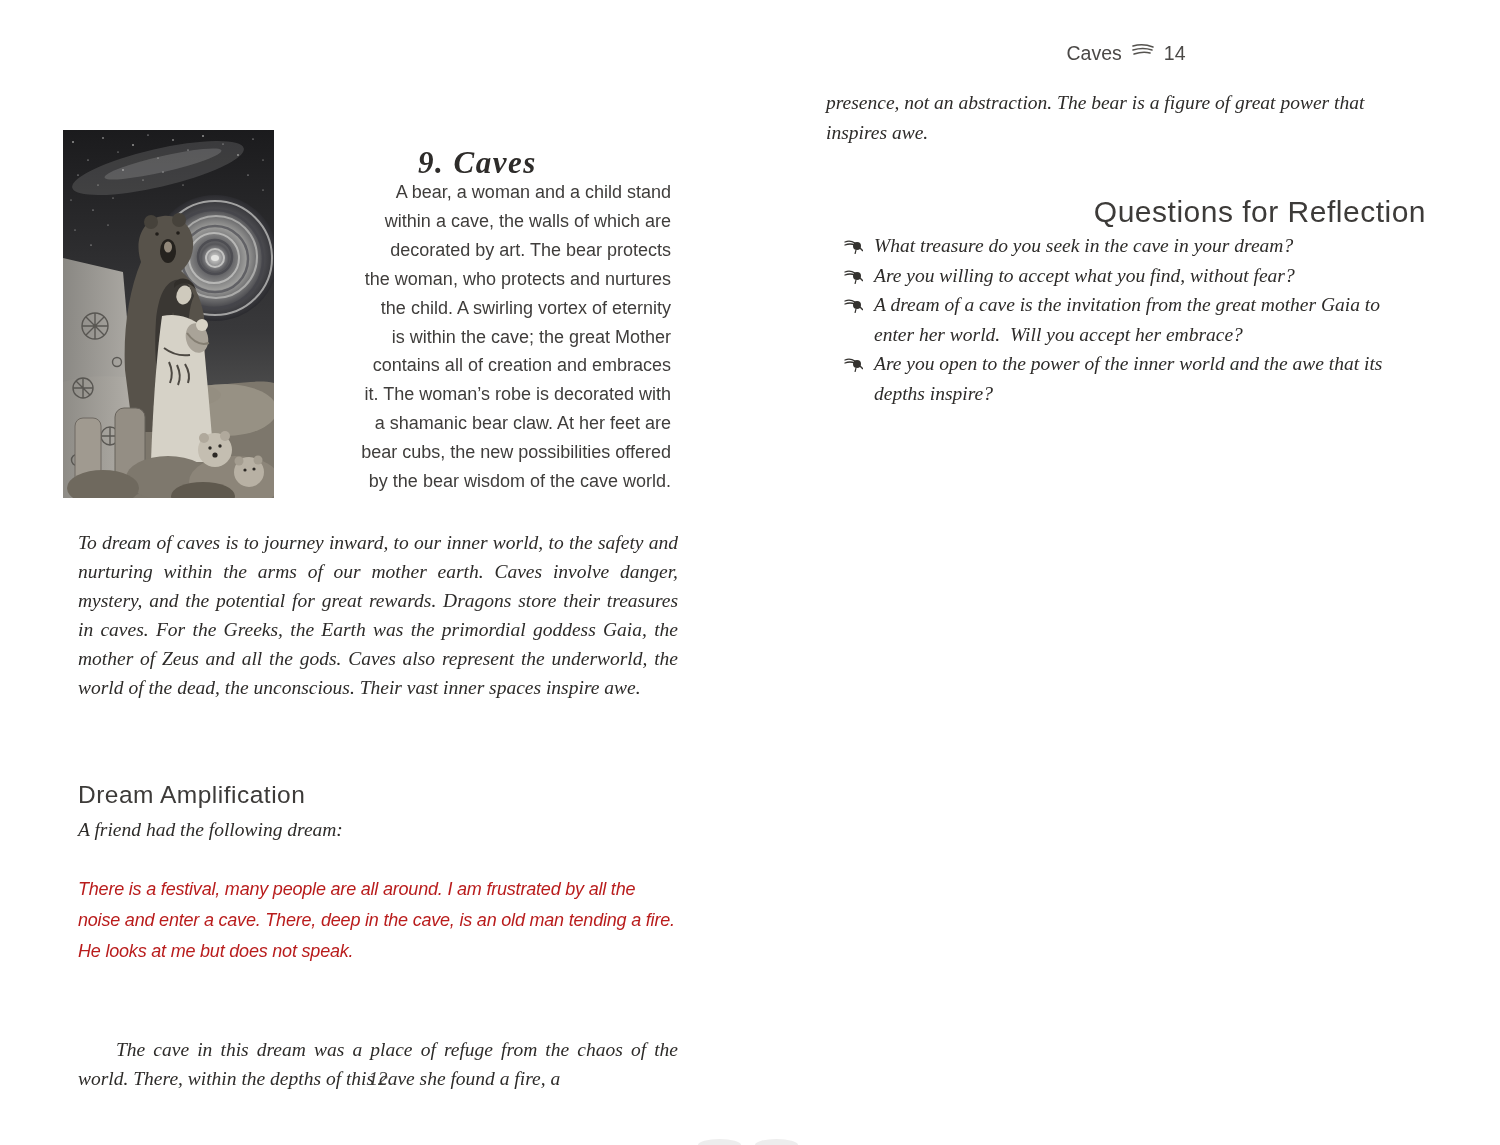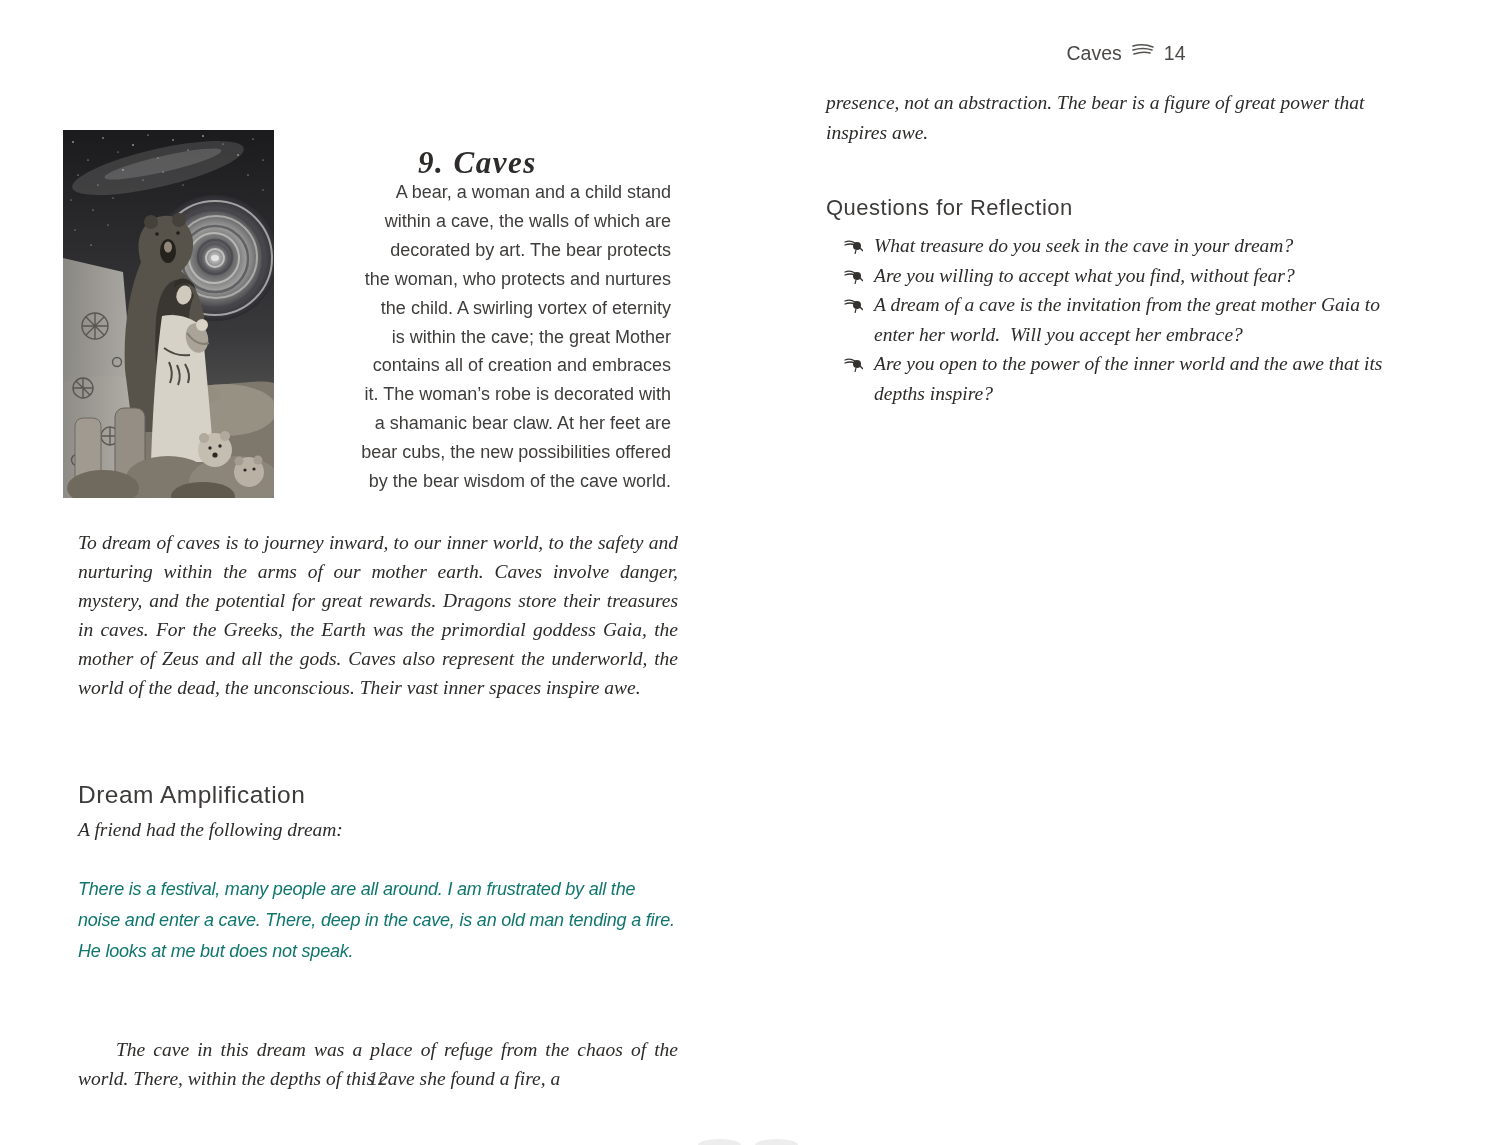--- a/index.html
+++ b/index.html
@@ -24,41 +24,41 @@
 
   .section-heading { position:absolute; left:78px; top:781px; width:600px;
     text-align:left; font-family:"Liberation Sans", sans-serif; font-weight:300;
     font-size:24.5px; letter-spacing:.5px; color:#3d3b39; }
 
   .section-intro { position:absolute; left:78px; top:819px; width:600px;
     font-size:19.5px; color:#2d2b29; }
 
   .dream-narrative { position:absolute; left:78px; top:874px; width:604px;
     font-family:"Liberation Sans", sans-serif; font-style:italic; font-weight:300;
-    font-size:18px; letter-spacing:-.2px; line-height:31px; color:#0f766e; }
+    font-size:18px; letter-spacing:-.2px; line-height:31px; color:#b91c1c; }
 
   .closing-paragraph { position:absolute; left:78px; top:992px; width:600px;
     text-align:justify; text-indent:38px; font-size:19.5px; line-height:28.9px; color:#2d2b29;margin-top:44px; }
 
   .left-page-number { position:absolute; left:78px; top:1068px; width:600px;
     text-align:center; font-size:19px; color:#3a3836; }
 
   
   .running-header { position:absolute; left:826px; top:42px; width:600px;
     display:flex; justify-content:center; align-items:flex-start; gap:9px;
     font-family:"Liberation Sans", sans-serif; font-weight:300;
     font-size:19.5px; color:#4b4947; }
   .running-header .wing { width:24px; height:14px; }
 
   .continuation-paragraph { position:absolute; left:826px; top:88px; width:600px;
     font-size:19.5px; line-height:29.5px; color:#2d2b29; }
 
   .questions-heading { position:absolute; left:826px; top:195px; width:600px;
-    text-align:left; font-family:"Liberation Sans", sans-serif; font-weight:300;
-    font-size:22px; letter-spacing:.5px; color:#3d3b39; }
+    text-align:right; font-family:"Liberation Sans", sans-serif; font-weight:300;
+    font-size:30px; letter-spacing:.5px; color:#3d3b39; }
 
   .questions-list { position:absolute; left:844px; top:231px; width:586px; list-style:none; }
   .question-item { display:flex; align-items:flex-start; gap:11px;
     font-size:19.5px; line-height:29.5px; color:#2d2b29; }
   .question-item .bullet { flex:none; width:19px; height:16px; margin-top:7px; }
   .question-item .q-text { display:block; max-width:540px; }
 
   
   .next-page-peek { position:absolute; left:698px; top:1139px; width:100px; height:6px;
     display:flex; gap:14px; }

